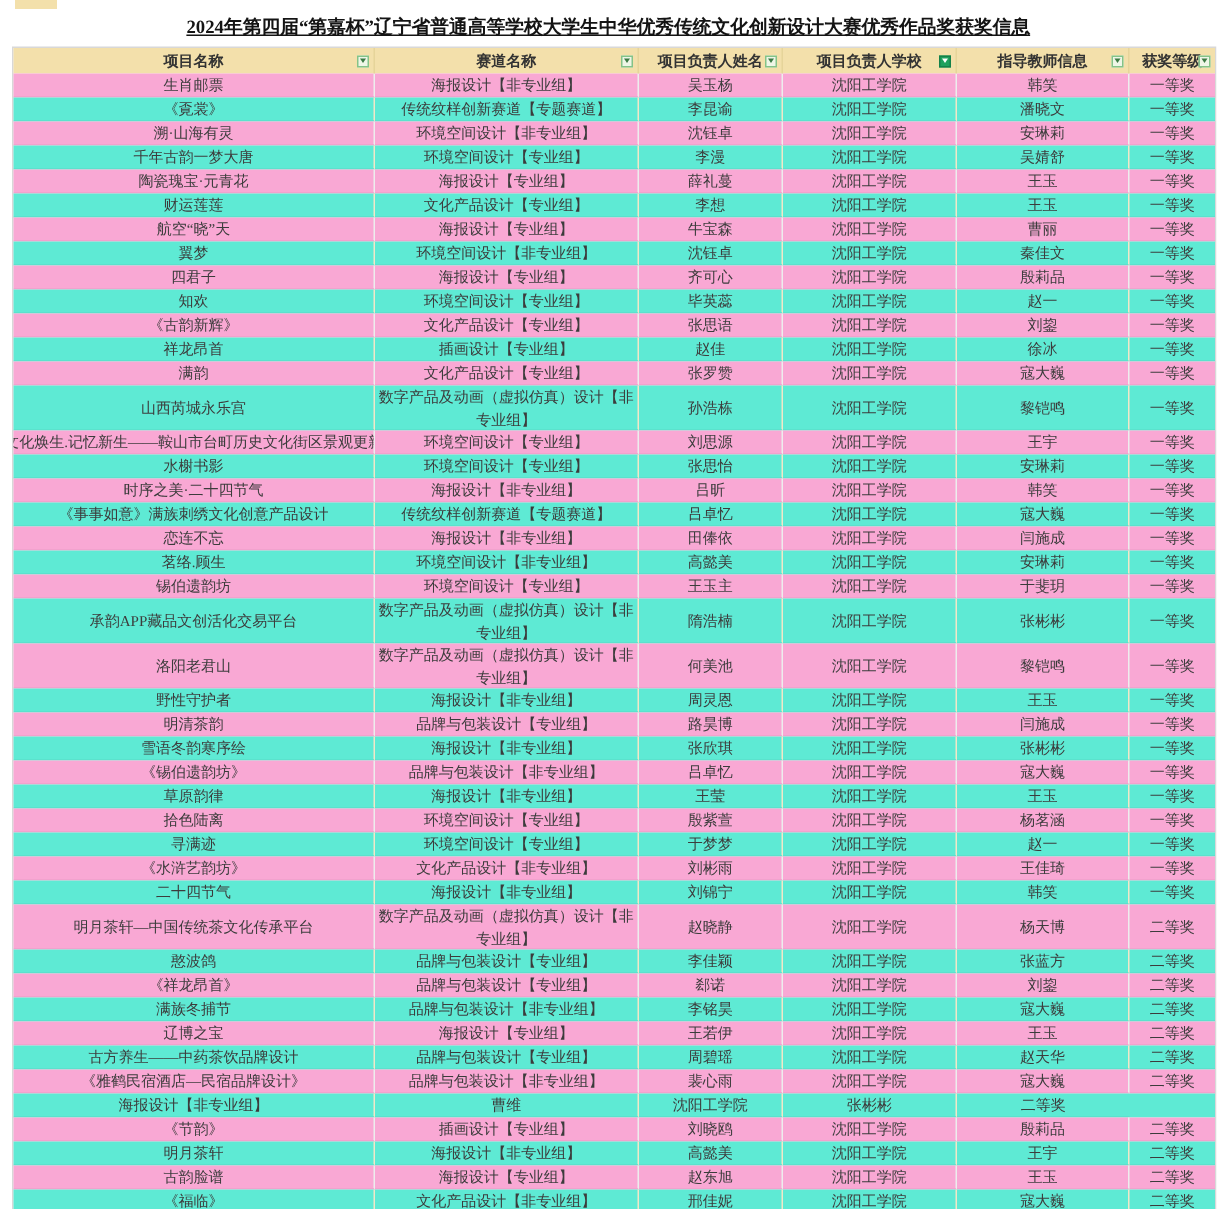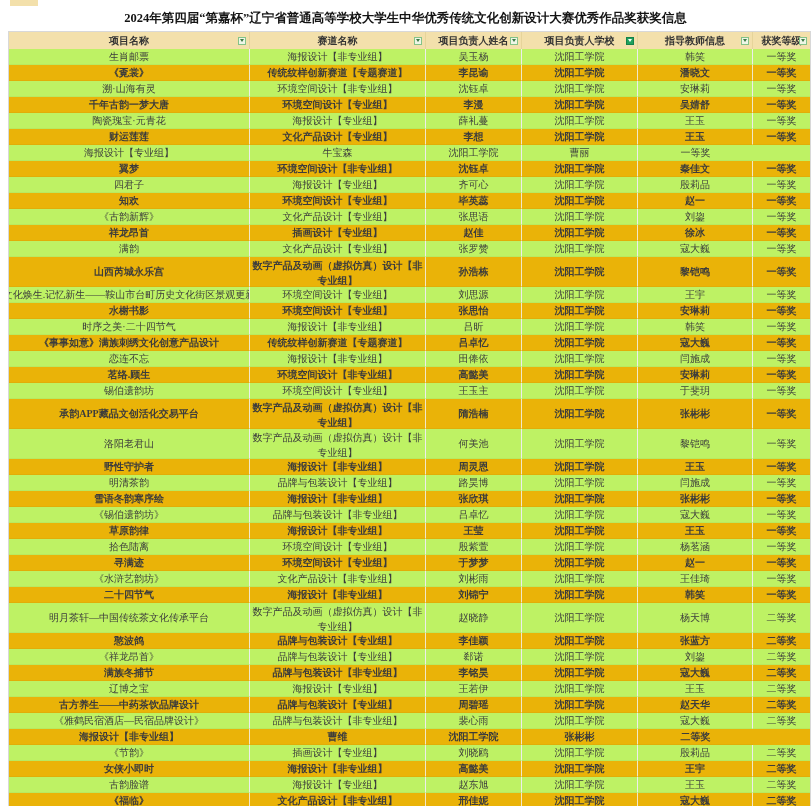--- a/index.html
+++ b/index.html
@@ -9,20 +9,21 @@
     -webkit-font-smoothing:antialiased;
   }
   .top-fragment{
     position:absolute;left:10px;top:0;width:28px;height:6px;
     background:#f3e0ab;
   }
   .page-title{
     margin:9px 8px 4px 8px;height:18px;line-height:18px;
     text-align:center;font-weight:bold;font-size:12.5px;color:#141414;
     white-space:nowrap;
+    text-decoration:underline;
   }
   .award-table{
     position:absolute;left:8px;top:31px;width:803px;
     border:1px solid #d8d8d8;box-sizing:border-box;
     font-size:10px;color:#3c3c3c;
   }
   .grid-row{
     display:grid;
     grid-template-columns:241px 176px 96px 116px 115px 57px;
   }
@@ -41,22 +42,22 @@
     background:#eef6e7;border:1px solid #84c388;
     display:flex;align-items:center;justify-content:center;
   }
   .filter-icon::after{
     content:"";width:0;height:0;
     border-left:2.5px solid transparent;border-right:2.5px solid transparent;
     border-top:3px solid #3c7a44;
   }
   .filter-icon.active{background:#1fa15d;border-color:#15814a;}
   .filter-icon.active::after{border-top-color:#ffffff;}
-  .row{height:16px;background:#bef264;}
-  .row.alt{background:#eab308;font-weight:bold;}
+  .row{height:16px;background:#f9a8d4;}
+  .row.alt{background:#5eead4;}
   .row.tall{height:30px;}
   .cell{
     display:flex;align-items:center;justify-content:center;
     border-right:1px solid #ededed;box-sizing:border-box;
     padding:0 2px;white-space:nowrap;overflow:hidden;
     border-bottom:1px solid rgba(0,0,0,0.03);
   }
   .row.alt .cell{border-right-color:#f2e7c8;}
   .cell:last-child{border-right:none;text-align:center;}
   .row.tall .cell-track{
@@ -141,20 +142,21 @@
       </div>
       <div class="grid-row row alt">
         <div class="cell cell-project">财运莲莲</div>
         <div class="cell cell-track">文化产品设计【专业组】</div>
         <div class="cell cell-name">李想</div>
         <div class="cell cell-school">沈阳工学院</div>
         <div class="cell cell-teacher">王玉</div>
         <div class="cell cell-award">一等奖</div>
       </div>
       <div class="grid-row row">
+        <div class="cell cell-project">航空“晓”天</div>
         <div class="cell cell-track">海报设计【专业组】</div>
         <div class="cell cell-name">牛宝森</div>
         <div class="cell cell-school">沈阳工学院</div>
         <div class="cell cell-teacher">曹丽</div>
         <div class="cell cell-award">一等奖</div>
       </div>
       <div class="grid-row row alt">
         <div class="cell cell-project">翼梦</div>
         <div class="cell cell-track">环境空间设计【非专业组】</div>
         <div class="cell cell-name">沈钰卓</div>
@@ -419,21 +421,21 @@
       </div>
       <div class="grid-row row">
         <div class="cell cell-project">《节韵》</div>
         <div class="cell cell-track">插画设计【专业组】</div>
         <div class="cell cell-name">刘晓鸥</div>
         <div class="cell cell-school">沈阳工学院</div>
         <div class="cell cell-teacher">殷莉品</div>
         <div class="cell cell-award">二等奖</div>
       </div>
       <div class="grid-row row alt">
-        <div class="cell cell-project">女侠小即时</div>
+        <div class="cell cell-project">明月茶轩</div>
         <div class="cell cell-track">海报设计【非专业组】</div>
         <div class="cell cell-name">高懿美</div>
         <div class="cell cell-school">沈阳工学院</div>
         <div class="cell cell-teacher">王宇</div>
         <div class="cell cell-award">二等奖</div>
       </div>
       <div class="grid-row row">
         <div class="cell cell-project">古韵脸谱</div>
         <div class="cell cell-track">海报设计【专业组】</div>
         <div class="cell cell-name">赵东旭</div>

